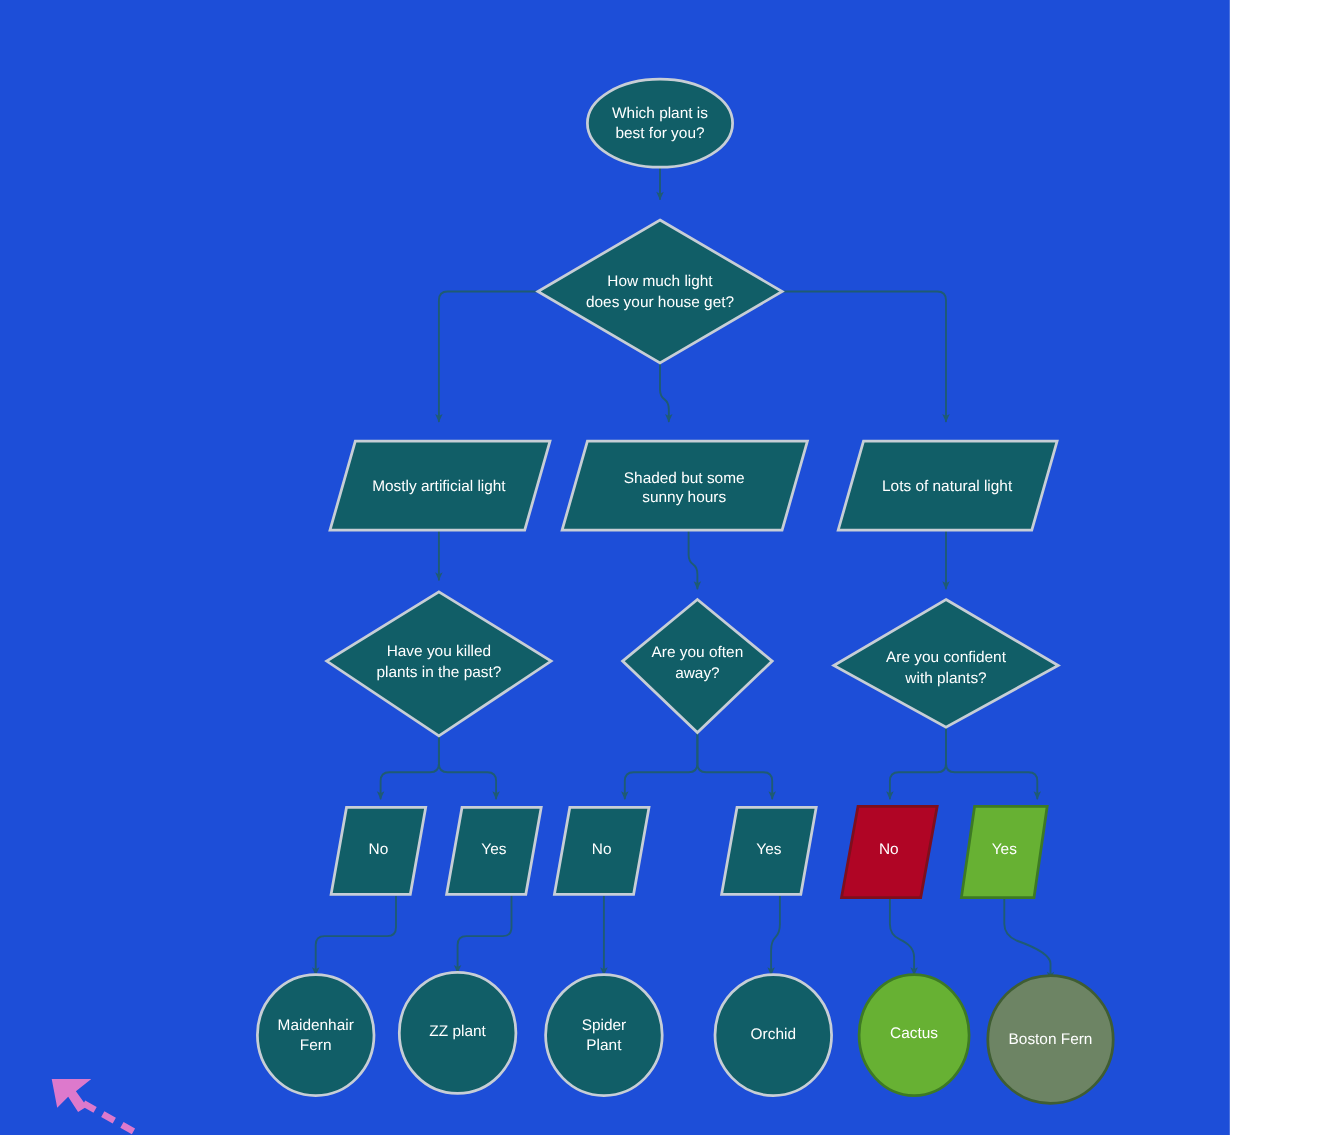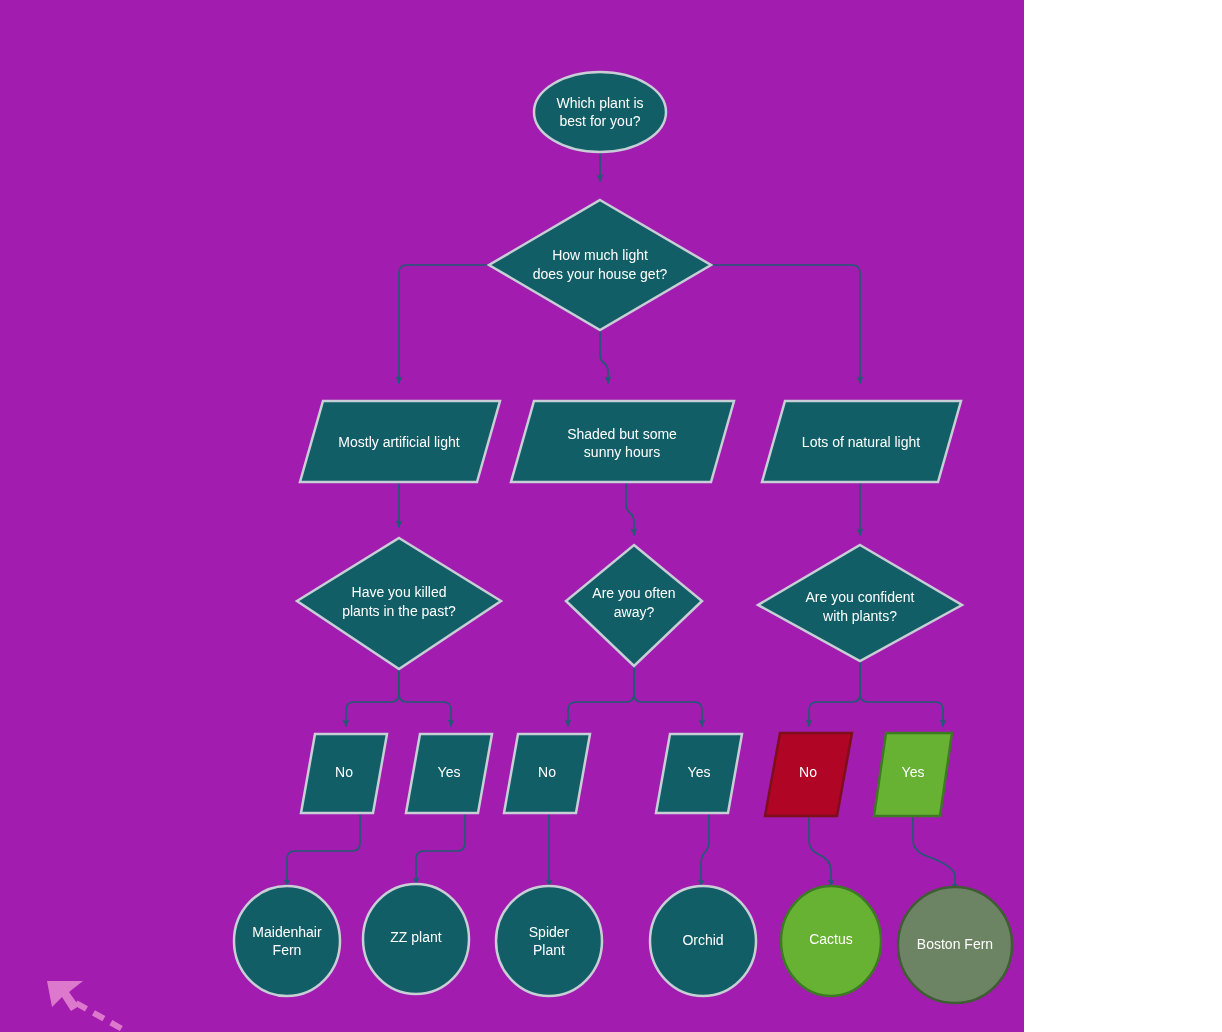--- a/index.html
+++ b/index.html
@@ -9,23 +9,23 @@
   }
   body {
     width: 1222px;
     height: 1032px;
     font-family: "Liberation Sans", sans-serif;
     overflow: hidden;
     position: relative;
   }
   #stage {
     position: relative;
-    width: 1024px;
+    width: 1118px;
     height: 1032px;
-    background: #a21caf;
+    background: #1d4ed8;
   }
   svg.canvas {
     position: absolute;
     top: 0;
     left: 0;
     width: 1222px;
     height: 1032px;
   }
   .node-label {
     font-family: "Liberation Sans", sans-serif;

